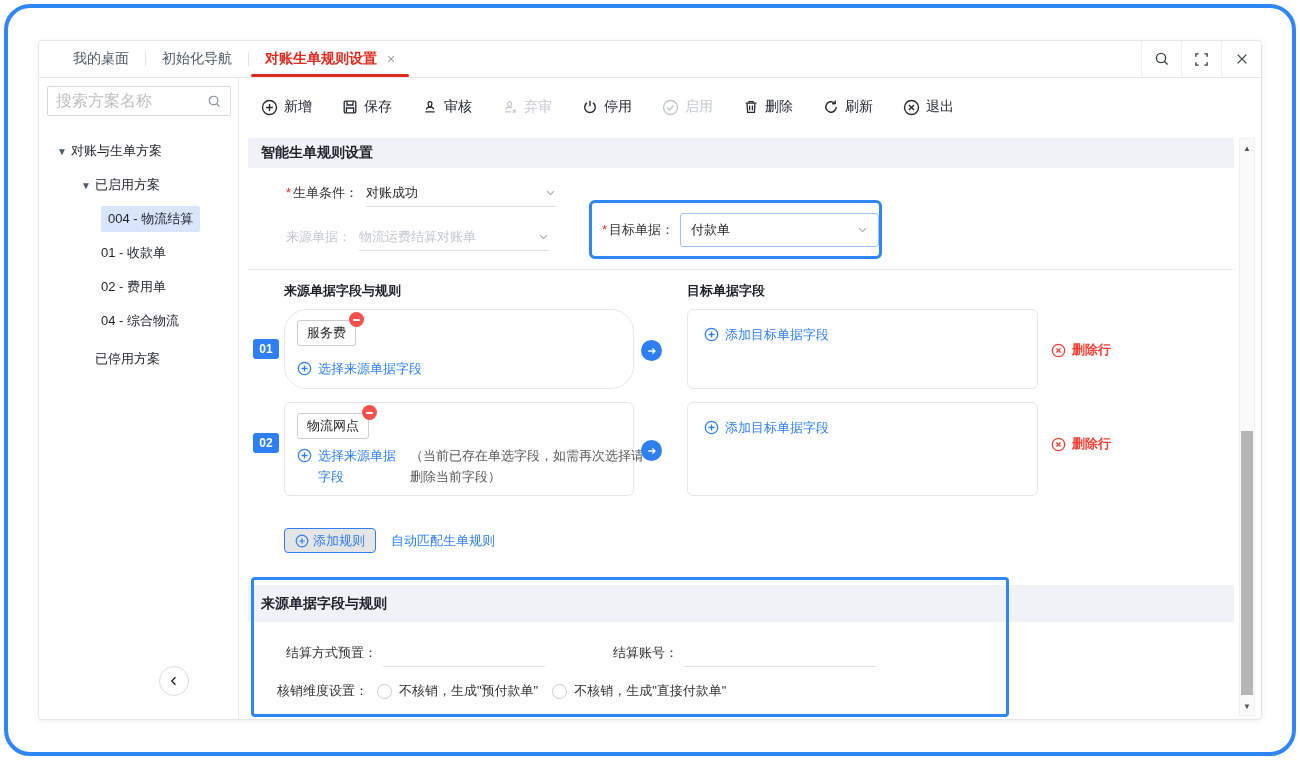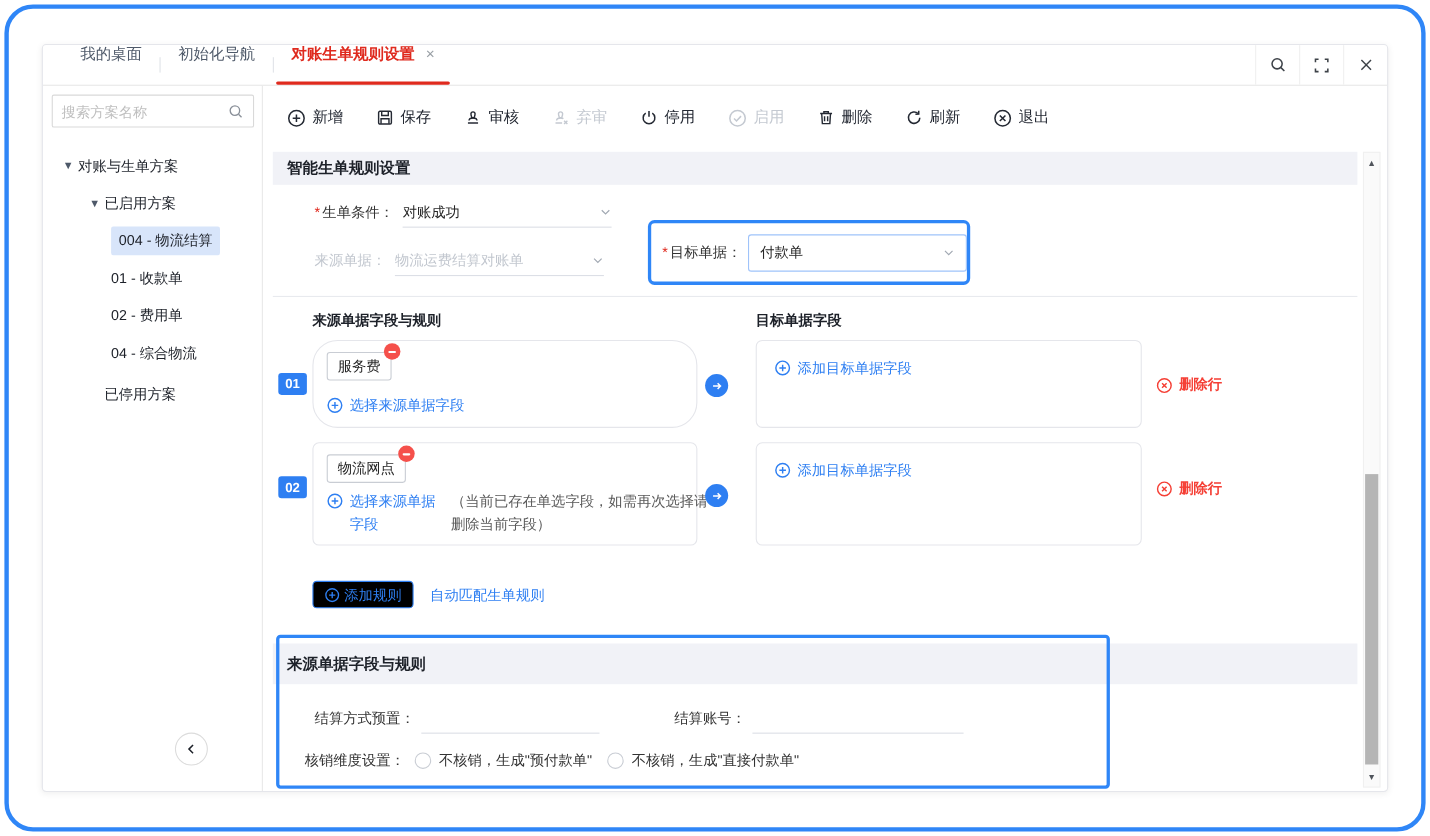--- a/index.html
+++ b/index.html
@@ -4,34 +4,34 @@
 <style>
   * { margin:0; padding:0; box-sizing:border-box; }
   html,body { width:1300px; height:760px; background:#fff; font-family:"Liberation Sans","DejaVu Sans",sans-serif; }
   .stage { position:relative; width:1300px; height:760px; background:#fff; overflow:hidden; }
   .frame { position:absolute; inset:4px; border:4px solid #2F86F7; border-radius:26px; pointer-events:none; }
   .app { position:absolute; left:38px; top:40px; width:1224px; height:680px; background:#fff;
          border:1px solid #E5E6EB; border-radius:4px; box-shadow:0 1px 6px rgba(0,0,0,.06); overflow:hidden; }
 
   
   .tabbar { height:37px; display:flex; align-items:stretch; border-bottom:1px solid #E8E8E8; padding-left:18px; }
-  .tab { display:flex; padding:0 16px; font-size:14px; color:#4E5969; position:relative; cursor:pointer; white-space:nowrap; }
+  .tab { display:flex; align-items:center; padding:0 16px; font-size:14px; color:#4E5969; position:relative; cursor:pointer; white-space:nowrap; }
   .tab.active { color:#DF2A1E; font-weight:700; }
   .tab.active .underline { position:absolute; left:2px; right:2px; bottom:0; height:3px; background:#DF2A1E; border-radius:2px; }
   .tab .close { margin-left:10px; color:#9AA0A6; font-weight:400; font-size:14px; }
   .tabdiv { width:1px; height:14px; background:#E0E3E8; align-self:center; }
   .tab-icons { margin-left:auto; display:flex; align-items:stretch; }
   .tbicon { width:40px; display:flex; align-items:center; justify-content:center; border-left:1px solid #F0F0F0; color:#3D4248; cursor:pointer; }
 
   
   .bodyrow { display:flex; height:642px; }
   .sidebar { position:relative; width:200px; border-right:1px solid #E8E8E8; flex:none; }
   .search { position:absolute; left:8px; top:8px; width:184px; height:30px; border:1px solid #D9D9D9; border-radius:2px;
             display:flex; align-items:center; padding:0 8px; background:#fff; }
-  .search input { border:none; outline:none; flex:1; font-size:13px; color:#333; min-width:0; font-family:inherit; }
+  .search input { border:none; outline:none; flex:1; font-size:16px; color:#333; min-width:0; font-family:inherit; }
   .search input::placeholder { color:#BFBFBF; }
   .tree { position:absolute; left:0; top:56px; right:0; }
   .titem { height:34px; display:flex; align-items:center; font-size:13px; color:#1D2129; cursor:pointer; white-space:nowrap; }
   .titem .caret { width:18px; font-size:10px; color:#4E5969; text-align:center; flex:none; }
   .lv0 { padding-left:14px; }
   .lv1 { padding-left:38px; }
   .lv2 { padding-left:62px; }
   .titem .sel { background:#D8E5FA; border-radius:2px; padding:4px 7px; }
   .gaptop { margin-top:4px; }
   .collapse-btn { position:absolute; left:120px; top:588px; width:30px; height:30px; border:1px solid #DCDCDC; border-radius:50%;
@@ -85,21 +85,21 @@
   .pickrow1 { position:absolute; left:12px; top:50px; }
   .pickrow2 { position:absolute; left:12px; top:42px; align-items:flex-start; }
   .picktext2 { width:86px; line-height:1.65; }
   .note { width:238px; color:#595959; font-size:13px; line-height:1.65; }
   .addtgt { position:absolute; left:16px; top:16px; }
   .arrow { position:absolute; left:402px; width:21px; height:21px; border-radius:50%; background:#2E7FF2; display:flex;
            align-items:center; justify-content:center; cursor:pointer; }
   .dellink { position:absolute; left:812px; display:flex; align-items:center; gap:6px; color:#F53F35; font-size:13px; font-weight:700; cursor:pointer; white-space:nowrap; }
 
   .addrule { position:absolute; left:45px; top:392px; height:25px; border:1px solid #2E7FF2; border-radius:4px; display:flex;
-             align-items:center; gap:4px; padding:0 10px; color:#2E7FF2; font-size:13px; cursor:pointer; background:#000000; }
+             align-items:center; gap:4px; padding:0 10px; color:#2E7FF2; font-size:13px; cursor:pointer; background:#e5e5e5; }
   .automatch { position:absolute; left:152px; top:396px; color:#2E7FF2; font-size:13px; cursor:pointer; }
 
   .bluebox2 { position:absolute; left:12px; top:441px; width:758px; height:140px; border:3px solid #2F86F7; border-radius:4px; pointer-events:none; }
 
   .settlerow { top:502px; left:47px; }
   .uline2 { width:162px; margin-left:6px; }
   .settlelabel2 { margin-left:68px; }
   .uline3 { width:192px; margin-left:6px; }
   .radiorow { position:absolute; left:38px; top:546px; display:flex; align-items:center; font-size:13px; color:#333; }
   .radio { width:15px; height:15px; border:1px solid #C9CDD4; border-radius:50%; background:#fff; margin:0 7px 0 9px; flex:none; cursor:pointer; }

